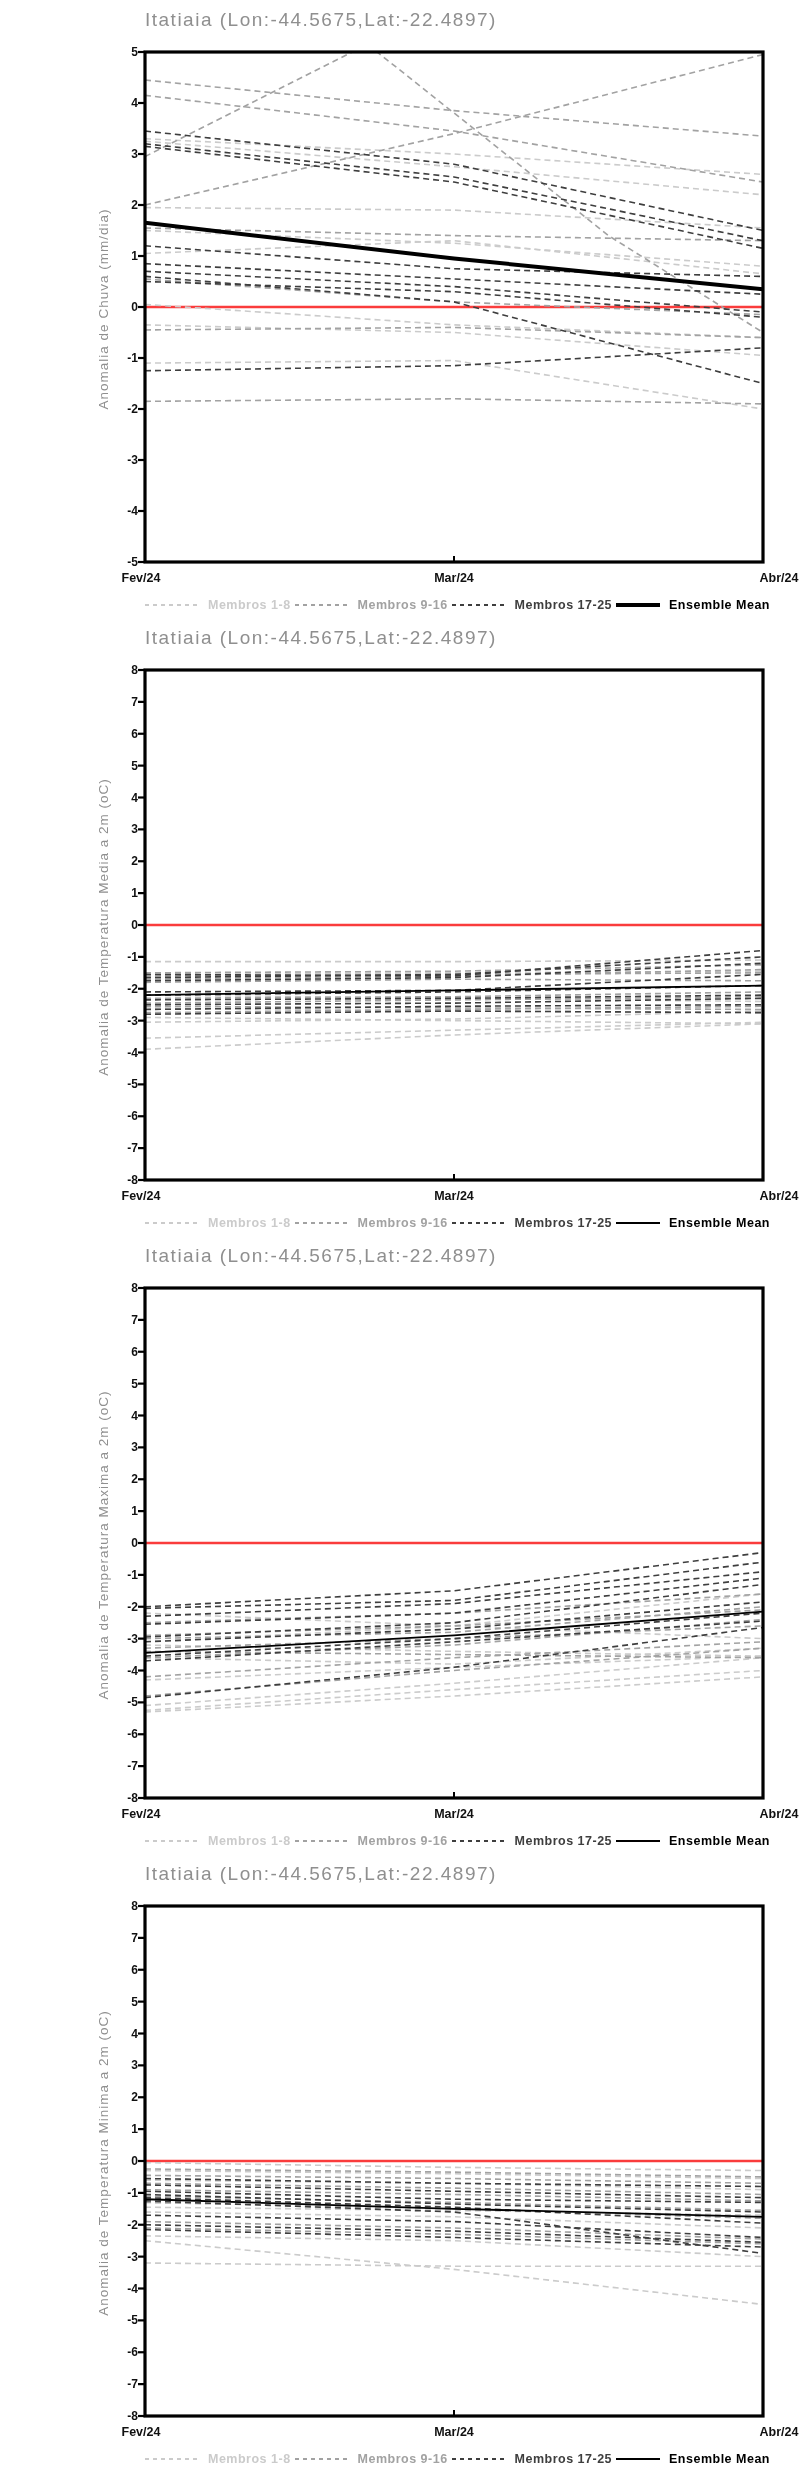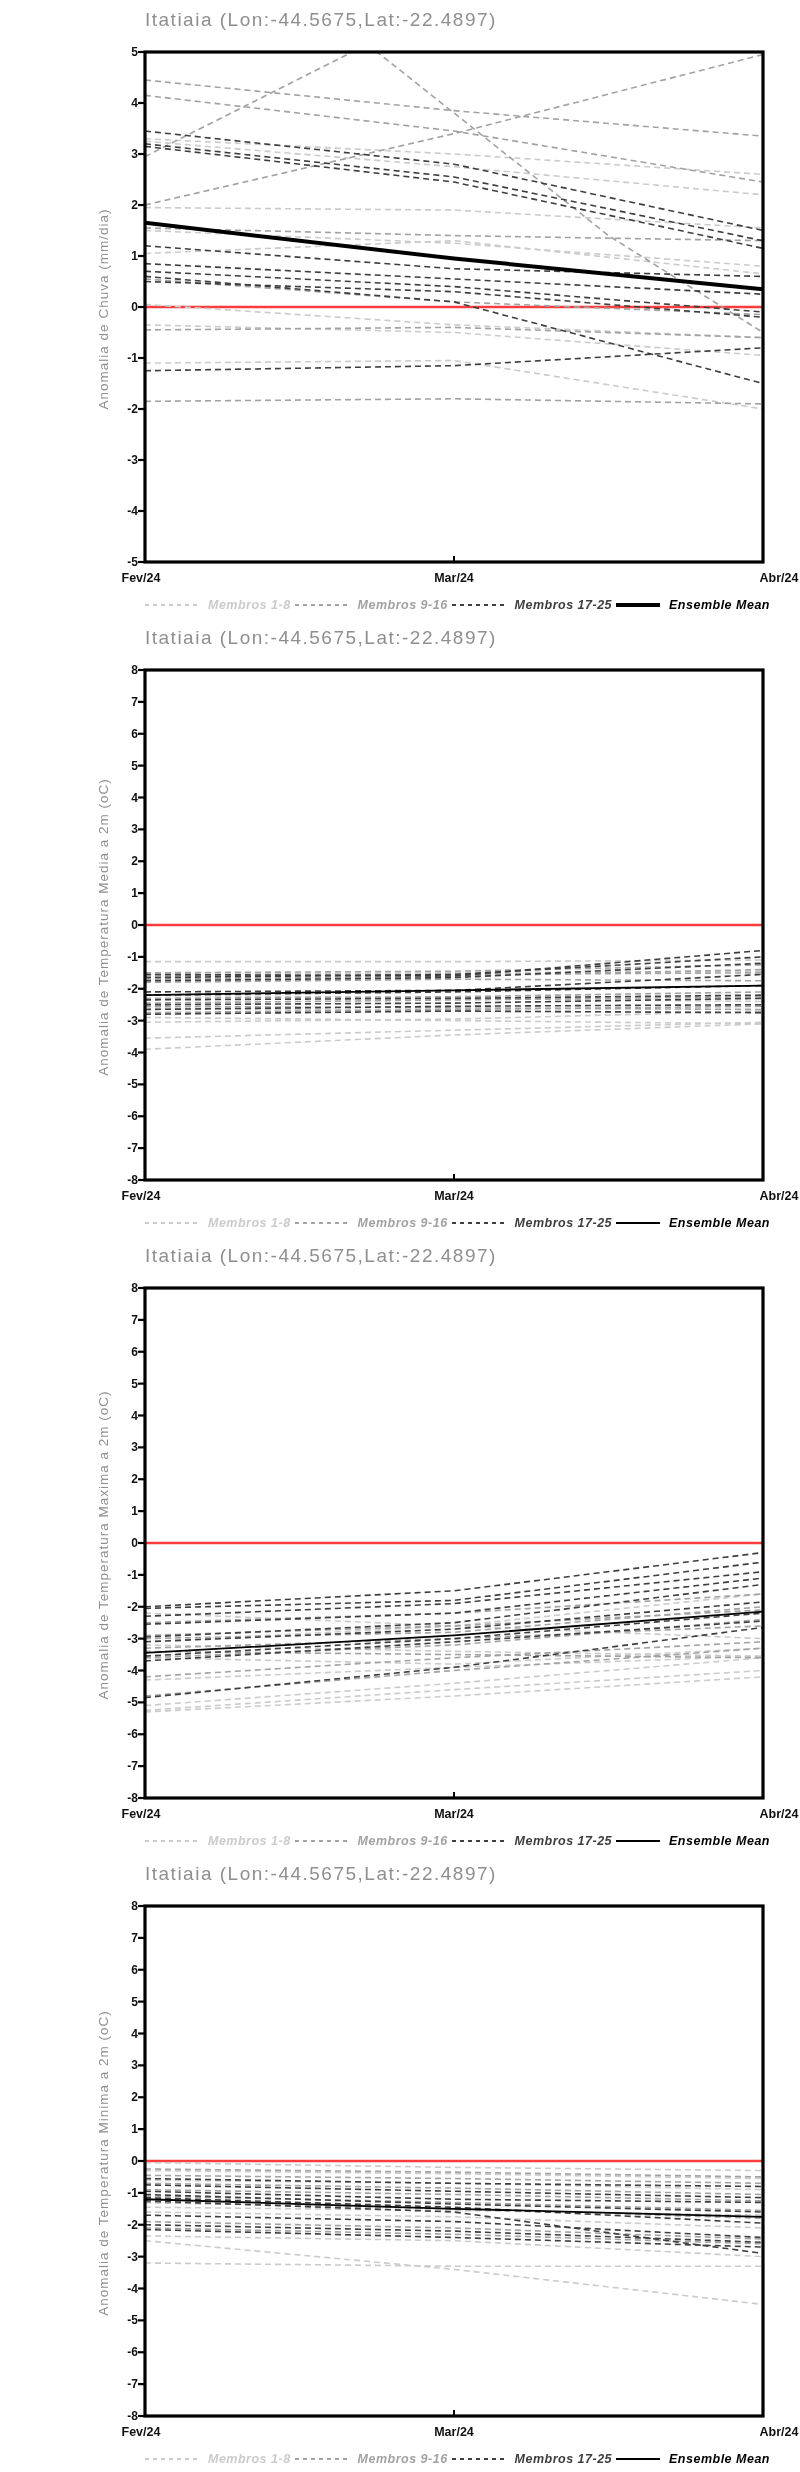--- a/index.html
+++ b/index.html
@@ -21,21 +21,21 @@
   .ytick-label{
     position:absolute;left:98px;width:40px;text-align:right;
     font-size:12px;font-weight:bold;color:#111;line-height:14px;
   }
   .xtick-label{
     position:absolute;width:80px;text-align:center;
     font-size:12.5px;font-weight:bold;color:#111;white-space:nowrap;
   }
   .legend{
     position:absolute;left:145px;width:625px;top:598px;
-    display:flex;justify-content:space-between;align-items:center;font-style:italic;
+    display:flex;justify-content:space-between;align-items:center;
   }
   .legend-item{display:flex;align-items:center;gap:9px;}
   .legend-label{font-size:12.5px;font-weight:bold;letter-spacing:0.5px;white-space:nowrap;}
   .legend-sample{display:inline-block;height:2px;}
   .legend-sample.dashed{width:54px;}
   .legend-sample.solid{width:44px;background:#000;}
 </style>
 </head>
 <body>
 

